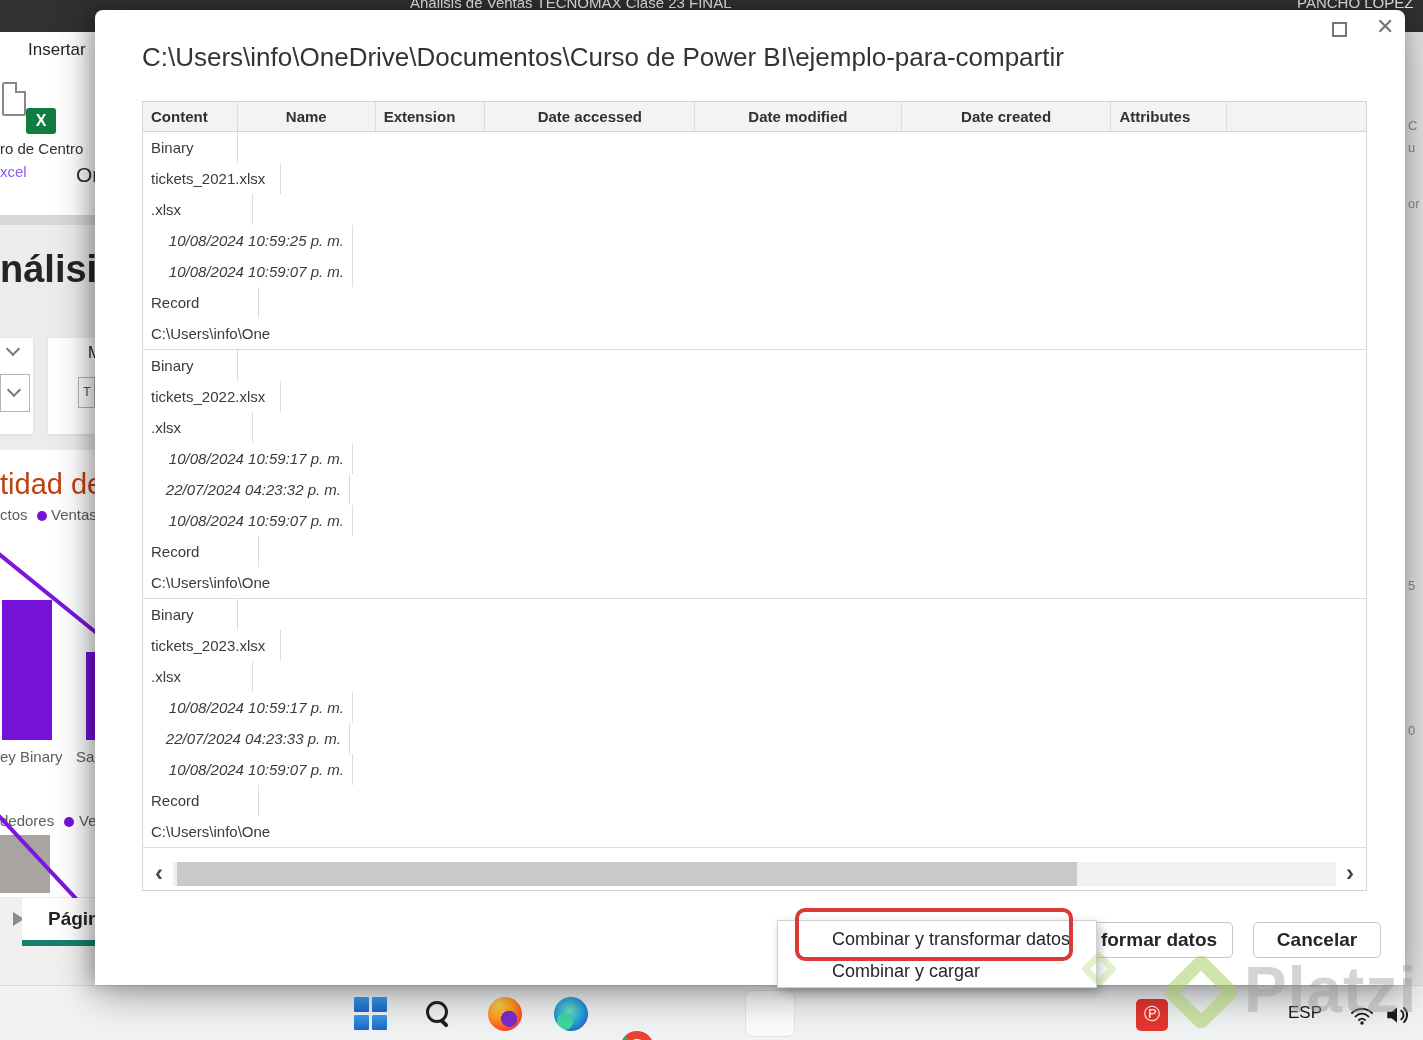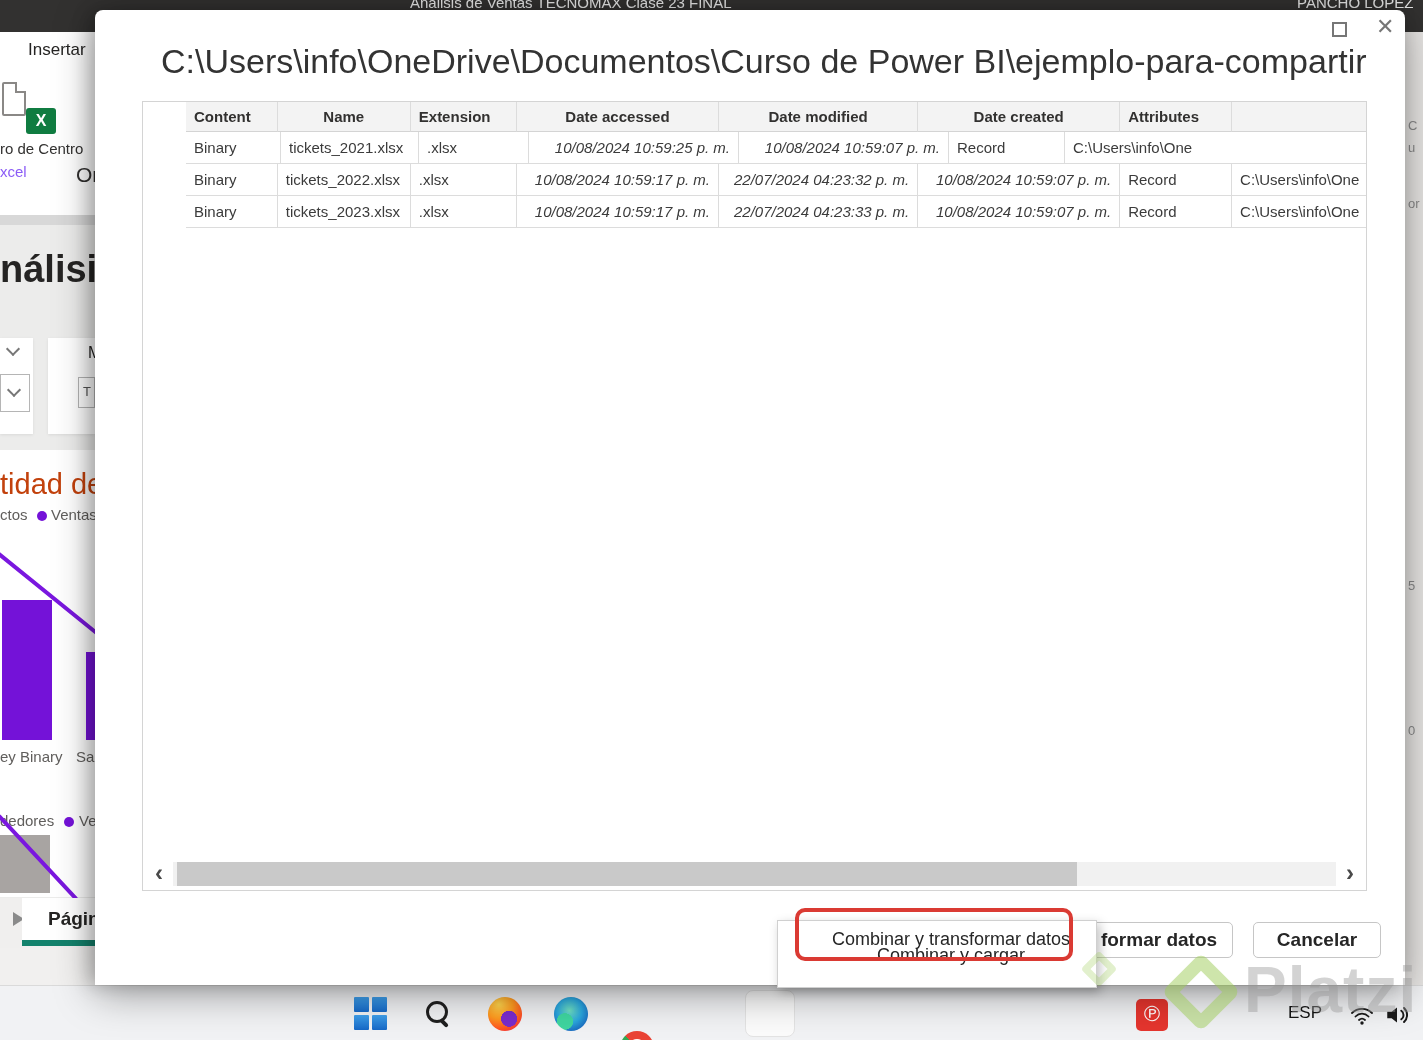--- a/index.html
+++ b/index.html
@@ -57,48 +57,48 @@
 
   
   .bg-right { position:absolute; left:1405px; top:32px; width:18px; height:953px; background:#e8e6e4; z-index:6; overflow:hidden; }
   .frag { position:absolute; left:3px; font-size:13px; color:#8a8a8a; white-space:nowrap; }
 
   
   .dialog { position:absolute; left:95px; top:10px; width:1310px; height:975px; background:#fff;
     border-radius:8px 8px 0 0; box-shadow:0 8px 40px rgba(0,0,0,.38), -6px 0 18px rgba(0,0,0,.18); z-index:20; }
   .dlg-restore { position:absolute; left:1237px; top:12px; width:15px; height:15px; border:2px solid #767676; }
   .dlg-close { position:absolute; left:1281px; top:4px; font-size:22px; color:#767676; cursor:pointer; }
-  .dlg-title { position:absolute; left:47px; top:32px; font-size:34px; color:#333; white-space:nowrap;margin-left:19px; }
-
-  .preview { position:absolute; left:47px; top:91px; width:1225px; height:790px; border:1px solid #d4d4d4; background:#fff;padding-left:43px; }
+  .dlg-title { position:absolute; left:47px; top:32px; font-size:26px; color:#333; white-space:nowrap; }
+
+  .preview { position:absolute; left:47px; top:91px; width:1225px; height:790px; border:1px solid #d4d4d4; background:#fff; }
   .trow { display:flex; }
   .tcell { padding:0 8px; font-size:15px; color:#3b3b3b; white-space:nowrap; overflow:hidden;
     border-right:1px solid #dcdcdc; height:31px; line-height:31px; }
   .thead .tcell { height:30px; line-height:30px; font-weight:bold; background:#f3f3f3; color:#323130; border-bottom:1px solid #d4d4d4; }
-  .tbody .trow { border-bottom:1px solid #dcdcdc; }
+  .tbody .trow { border-bottom:1px solid #dcdcdc;flex-direction:column; }
   .c0{width:95px}.c1{width:138px}.c2{width:110px}.c3{width:210px}.c4{width:207px}.c5{width:210px}.c6{width:116px}.c7{width:139px;border-right:none}
   .thead .c1, .thead .c3, .thead .c4, .thead .c5 { text-align:center; }
   .date-cell { font-style:italic; text-align:right; }
 
   .hscroll { position:absolute; left:2px; right:2px; bottom:3px; height:26px; }
   .hs-arrow { position:absolute; top:0; width:28px; height:26px; font-size:24px; font-weight:bold; color:#4a4a4a; text-align:center; line-height:24px; cursor:pointer; }
   .hs-left { left:0; } .hs-right { right:0; }
   .hs-track { position:absolute; left:28px; right:28px; top:1px; bottom:1px; background:#f1f1f1; }
   .hs-thumb { position:absolute; left:32px; width:900px; top:1px; bottom:1px; background:#c9c9c9; cursor:pointer; }
 
   .dlg-btn { position:absolute; top:912px; height:36px; background:#fff; border:1px solid #c6c6c6; border-radius:5px;
     font-family:"Liberation Sans", sans-serif; font-size:19px; font-weight:600; color:#262626; cursor:pointer; }
   .btn-combine { left:990px; width:148px; }
   .btn-cancel { left:1158px; width:128px; }
 
   
   .menu { position:absolute; left:777px; top:920px; width:320px; height:68px; background:#fff;
     border:1px solid #d0d0d0; box-shadow:3px 4px 10px rgba(0,0,0,.25); z-index:55; }
   .menu-item { position:absolute; left:0; width:100%; padding-left:54px; font-size:18px; color:#262626; cursor:pointer; white-space:nowrap; }
-  .mi-1 { top:8px; } .mi-2 { top:24px;margin-left:45px; }
+  .mi-1 { top:8px; } .mi-2 { top:40px; }
 
   
   .annotation { position:absolute; left:795px; top:908px; width:278px; height:53px;
     border:4px solid #da3a33; border-radius:10px; z-index:60; pointer-events:none; }
 
   
   .taskbar { position:absolute; left:0; top:985px; width:1423px; height:55px; background:#f1f2f4; border-top:1px solid #dadada; z-index:10; }
   .tb-icon { position:absolute; top:11px; width:34px; height:34px; cursor:pointer; }
   .tray-icon { position:absolute; top:13px; width:32px; height:32px; cursor:pointer; }
   .active-plate { position:absolute; left:745px; top:4px; width:50px; height:47px; background:#fbfbfb; border:1px solid #e3e3e3; border-radius:8px; }

